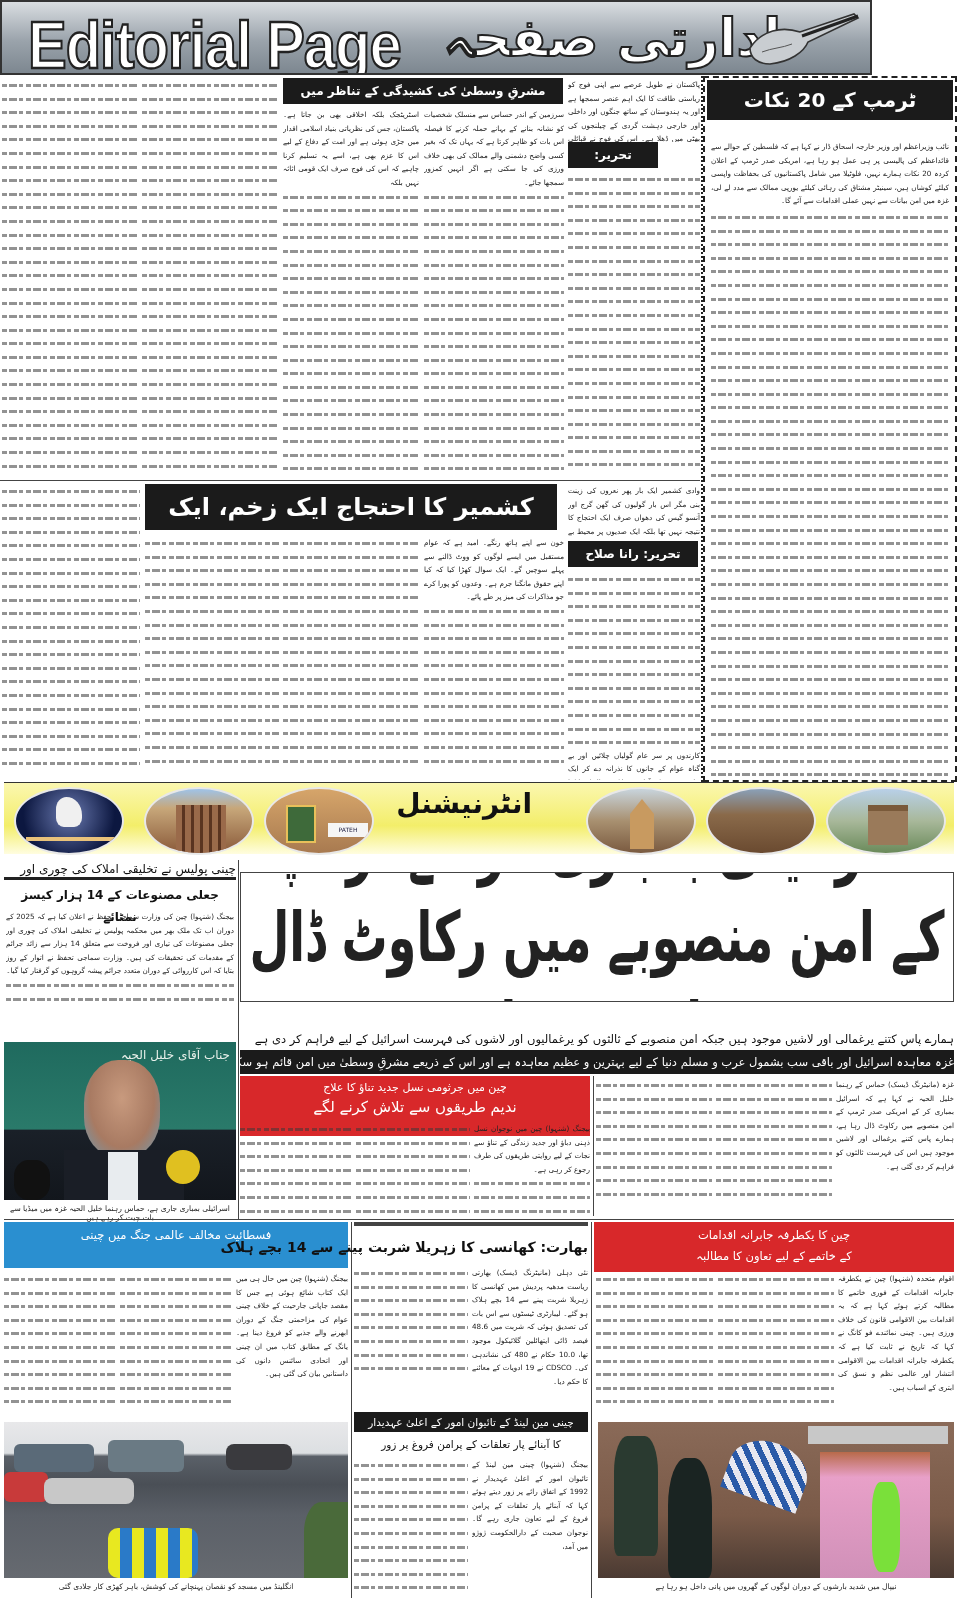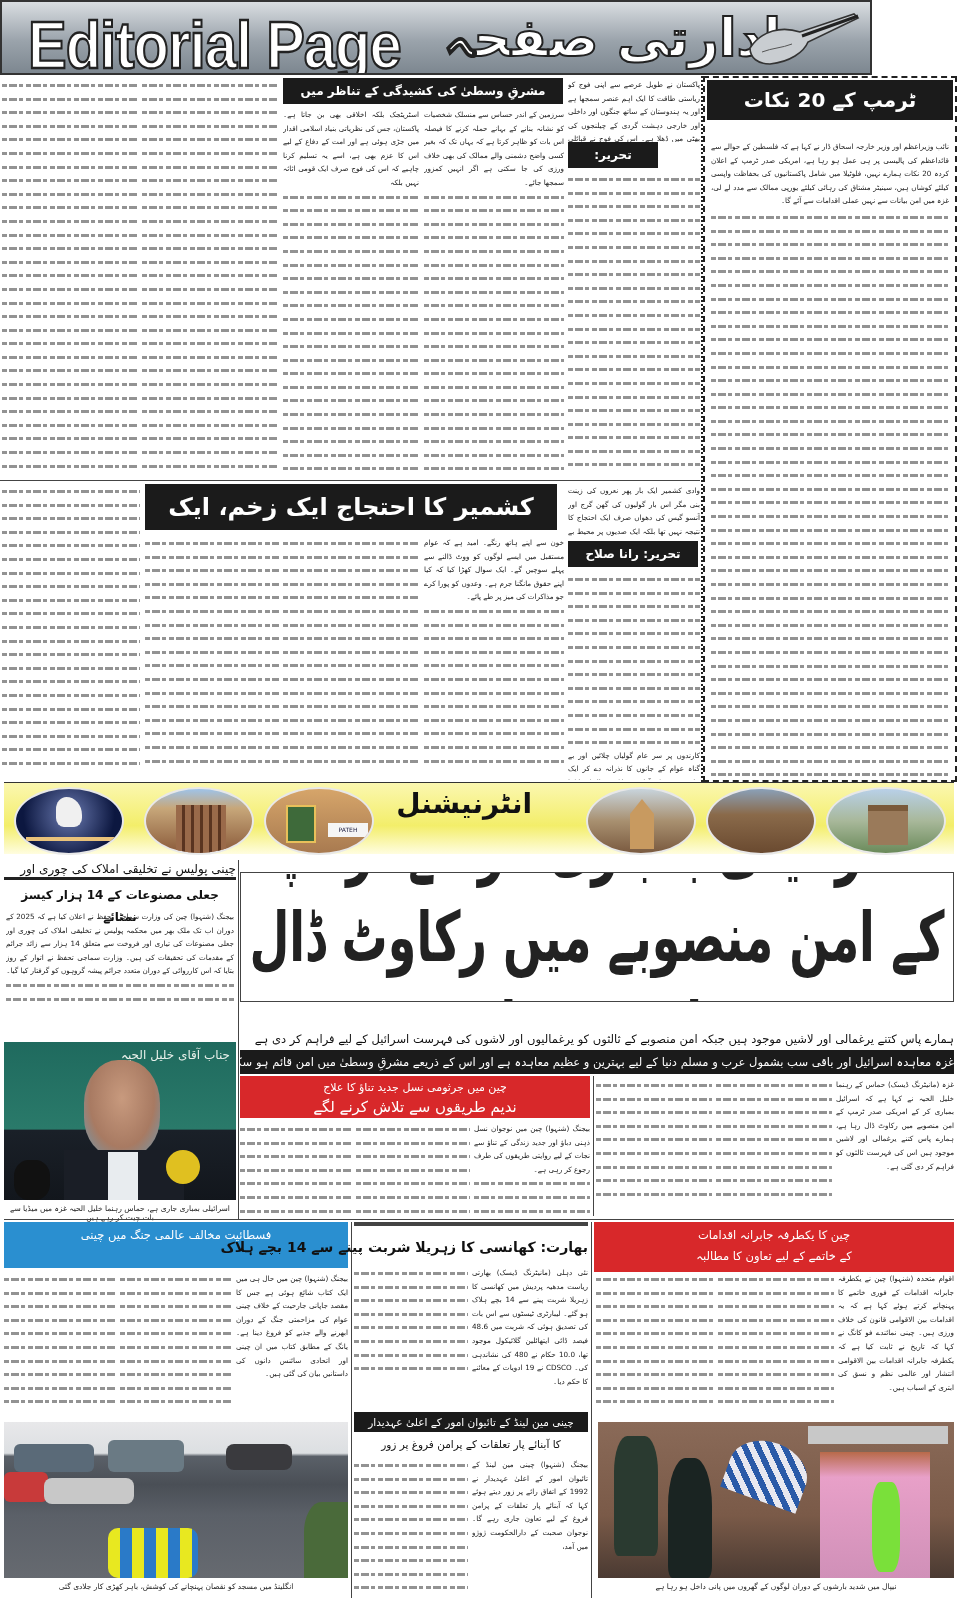--- a/index.html
+++ b/index.html
@@ -430,21 +430,21 @@
       <span></span>
       <span></span>
       <span></span>
       <span></span>
       <span></span>
       <span></span>
       <span></span>
     </div>
 </div>
 
-<div class="red-head abs" style="left:240px; top:1076px; width:350px; height:42px;">
+<div class="red-head abs" style="left:240px; top:1076px; width:350px; height:60px;">
   <div style="font-size:11px; line-height:20px; margin-top:2px;">چین میں جرثومی نسل جدید تناؤ کا علاج</div>
   <div style="font-size:15px; line-height:18px;">ندیم طریقوں سے تلاش کرنے لگے</div>
 </div>
 <div class="body-text abs" style="left:474px; top:1122px; width:116px; height:96px;">
   <div>بیجنگ (شنہوا) چین میں نوجوان نسل ذہنی دباؤ اور جدید زندگی کے تناؤ سے نجات کے لیے روایتی طریقوں کی طرف رجوع کر رہی ہے۔</div>
   <div class="filler">
       <span></span>
       <span></span>
       <span></span>
     </div>
@@ -557,21 +557,21 @@
       <span></span>
     </div>
 </div>
 <div class="col-rule" style="left:591px; top:1222px; height:376px;"></div>
 
 <div class="red-head abs" style="left:594px; top:1222px; width:360px; height:50px;">
   <div style="font-size:11.5px; line-height:22px; margin-top:2px;">چین کا یکطرفہ جابرانہ اقدامات</div>
   <div style="font-size:11.5px; line-height:20px;">کے خاتمے کے لیے تعاون کا مطالبہ</div>
 </div>
 <div class="body-text abs" style="left:838px; top:1272px; width:116px; height:148px;">
-  <div>اقوام متحدہ (شنہوا) چین نے یکطرفہ جابرانہ اقدامات کے فوری خاتمے کا پہنچانے کرتے ہوئے کہا ہے کہ یہ اقدامات بین الاقوامی قانون کی خلاف ورزی ہیں۔ چینی نمائندے فو کانگ نے کہا کہ تاریخ نے ثابت کیا ہے کہ یکطرفہ جابرانہ اقدامات بین الاقوامی انتشار اور عالمی نظم و نسق کی ابتری کے اسباب ہیں۔</div>
+  <div>اقوام متحدہ (شنہوا) چین نے یکطرفہ جابرانہ اقدامات کے فوری خاتمے کا مطالبہ کرتے ہوئے کہا ہے کہ یہ اقدامات بین الاقوامی قانون کی خلاف ورزی ہیں۔ چینی نمائندے فو کانگ نے کہا کہ تاریخ نے ثابت کیا ہے کہ یکطرفہ جابرانہ اقدامات بین الاقوامی انتشار اور عالمی نظم و نسق کی ابتری کے اسباب ہیں۔</div>
 </div>
 <div class="body-text abs" style="left:718px; top:1272px; width:116px; height:148px;">
   <div class="filler">
       <span></span>
       <span></span>
       <span></span>
       <span></span>
       <span></span>
       <span></span>
       <span></span>

